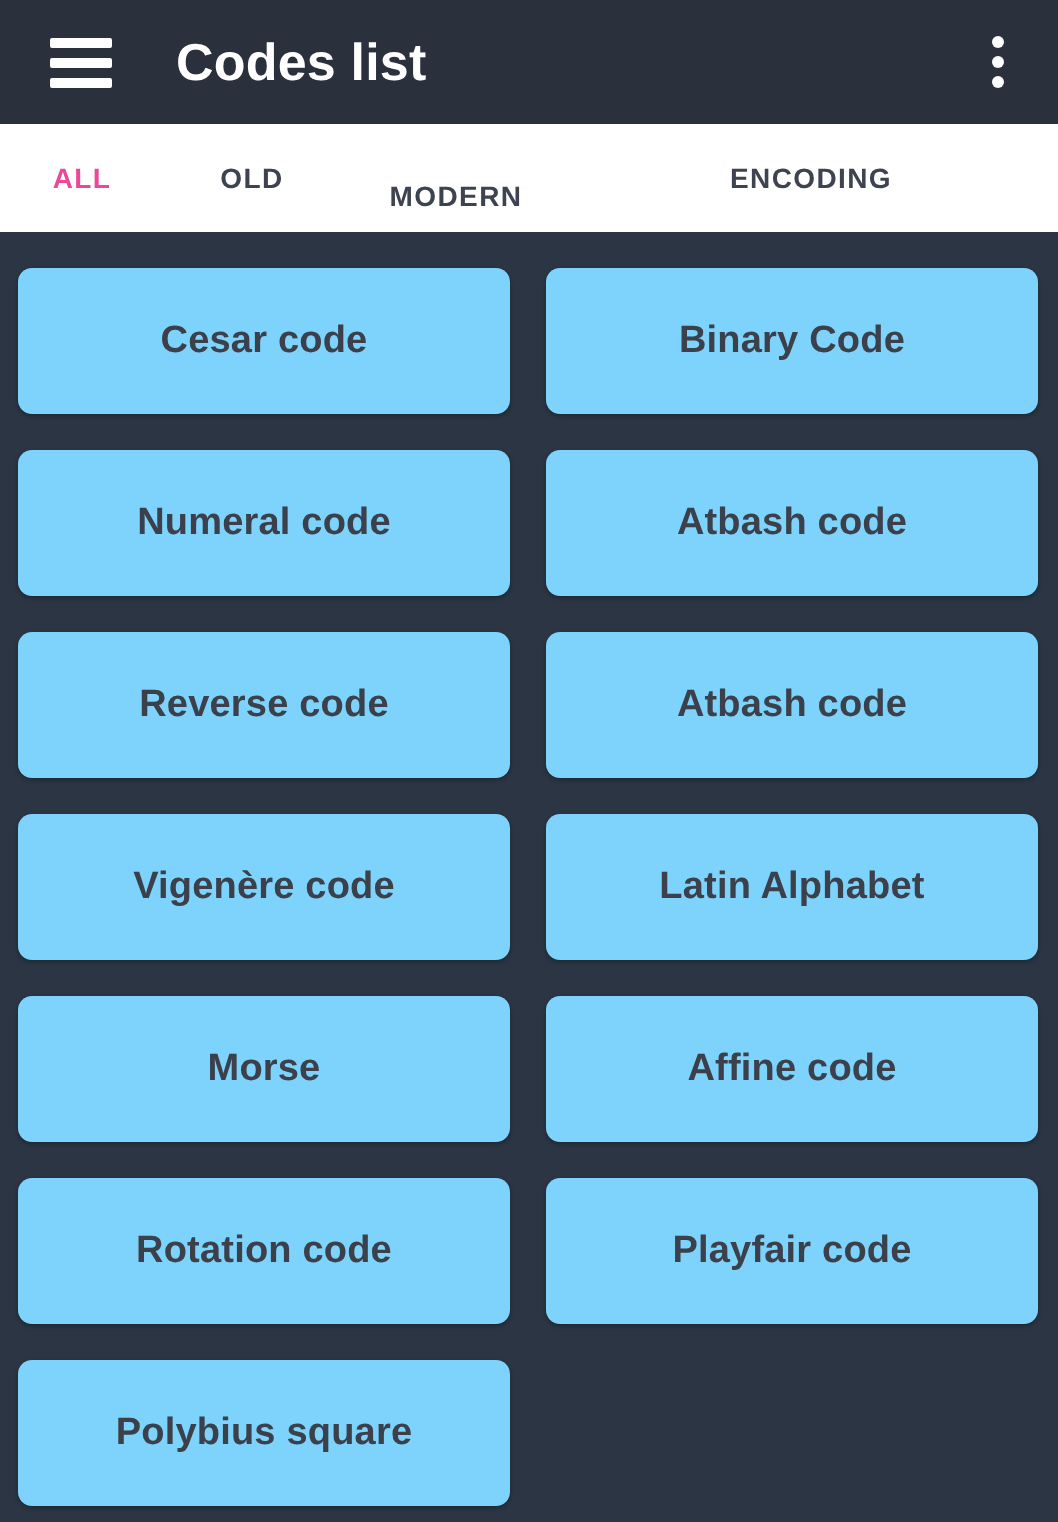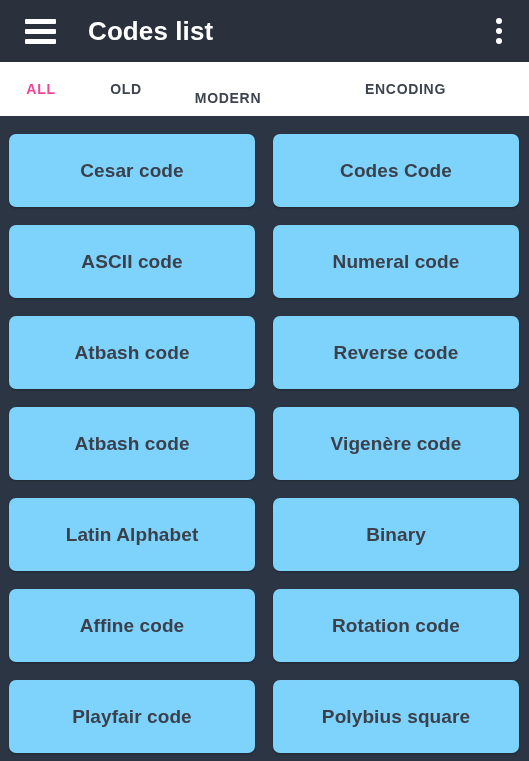--- a/index.html
+++ b/index.html
@@ -173,45 +173,42 @@
     <div class="tab tab-old">OLD</div>
     <div class="tab tab-mod">MODERN</div>
     <div class="tab tab-enc">ENCODING</div>
   </div>
 
   <div class="grid">
     <div class="card">
         <span class="card-label">Cesar code</span>
       </div>
     <div class="card">
-        <span class="card-label">Codes Code</span>
-      </div>
-    <div class="card">
-        <span class="card-label">ASCII code</span>
+        <span class="card-label">Binary Code</span>
       </div>
     <div class="card">
         <span class="card-label">Numeral code</span>
       </div>
     <div class="card">
         <span class="card-label">Atbash code</span>
       </div>
     <div class="card">
         <span class="card-label">Reverse code</span>
       </div>
     <div class="card">
         <span class="card-label">Atbash code</span>
       </div>
     <div class="card">
         <span class="card-label">Vigenère code</span>
       </div>
     <div class="card">
         <span class="card-label">Latin Alphabet</span>
       </div>
     <div class="card">
-        <span class="card-label">Binary</span>
+        <span class="card-label">Morse</span>
       </div>
     <div class="card">
         <span class="card-label">Affine code</span>
       </div>
     <div class="card">
         <span class="card-label">Rotation code</span>
       </div>
     <div class="card">
         <span class="card-label">Playfair code</span>
       </div>

